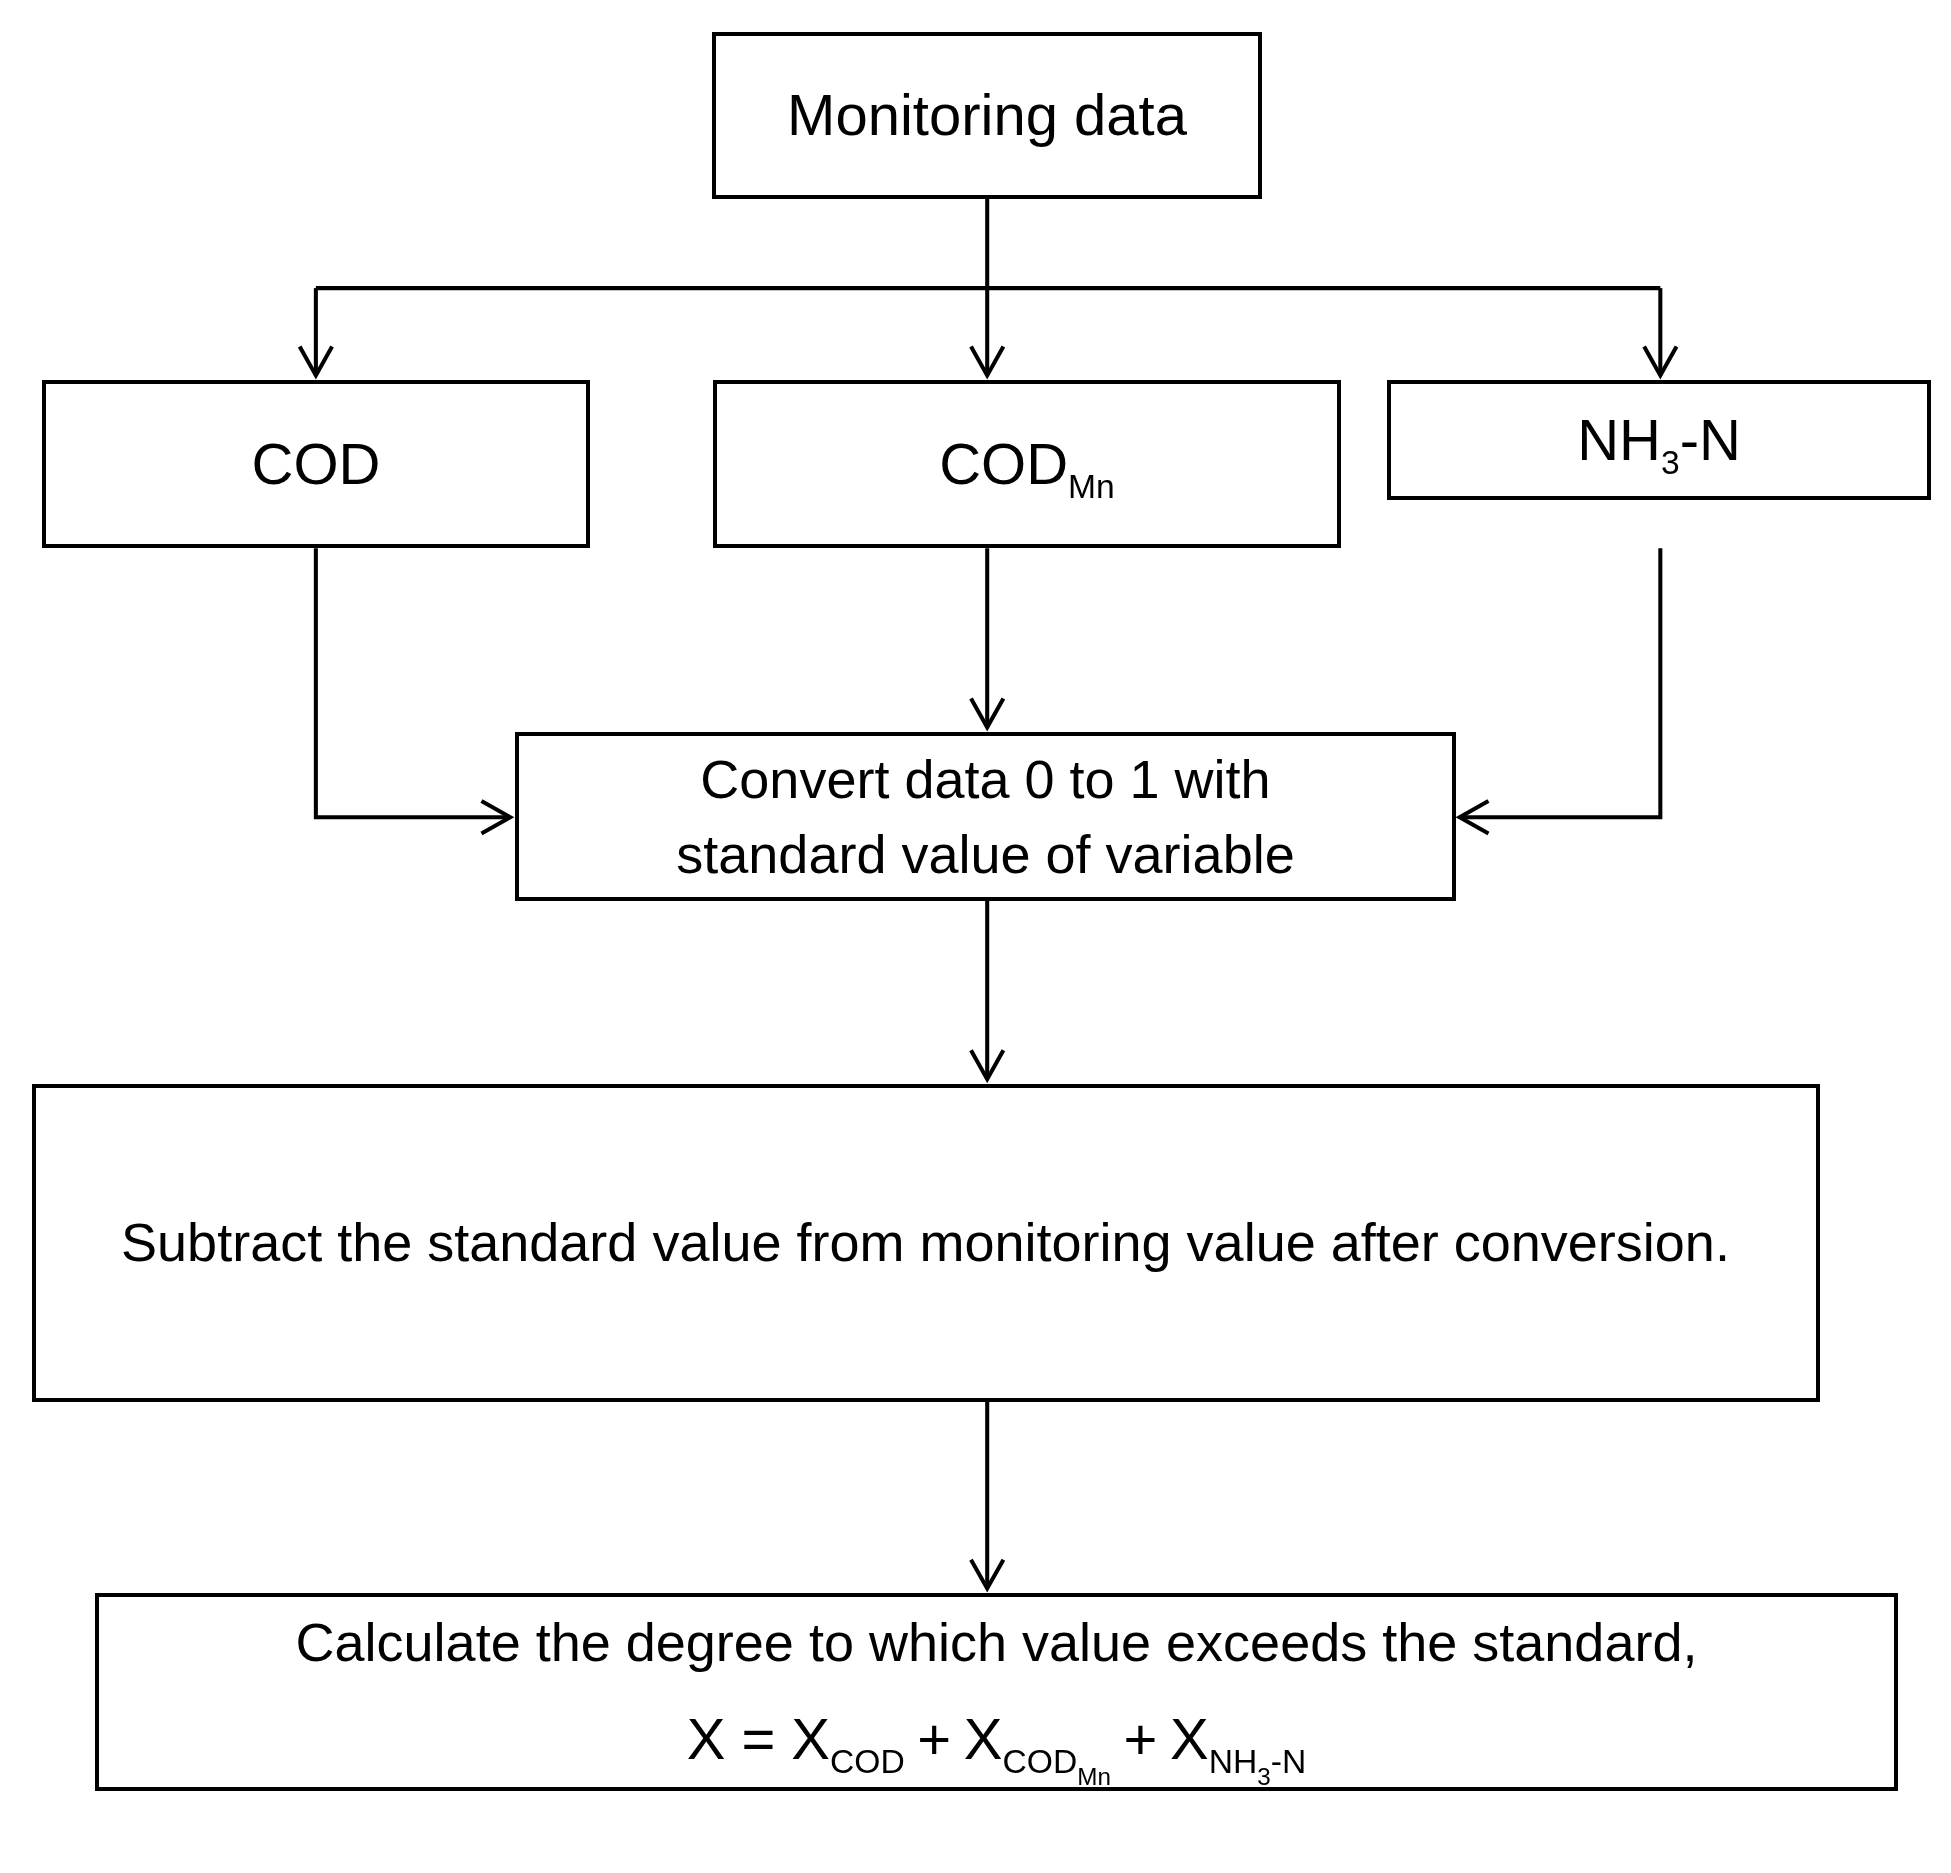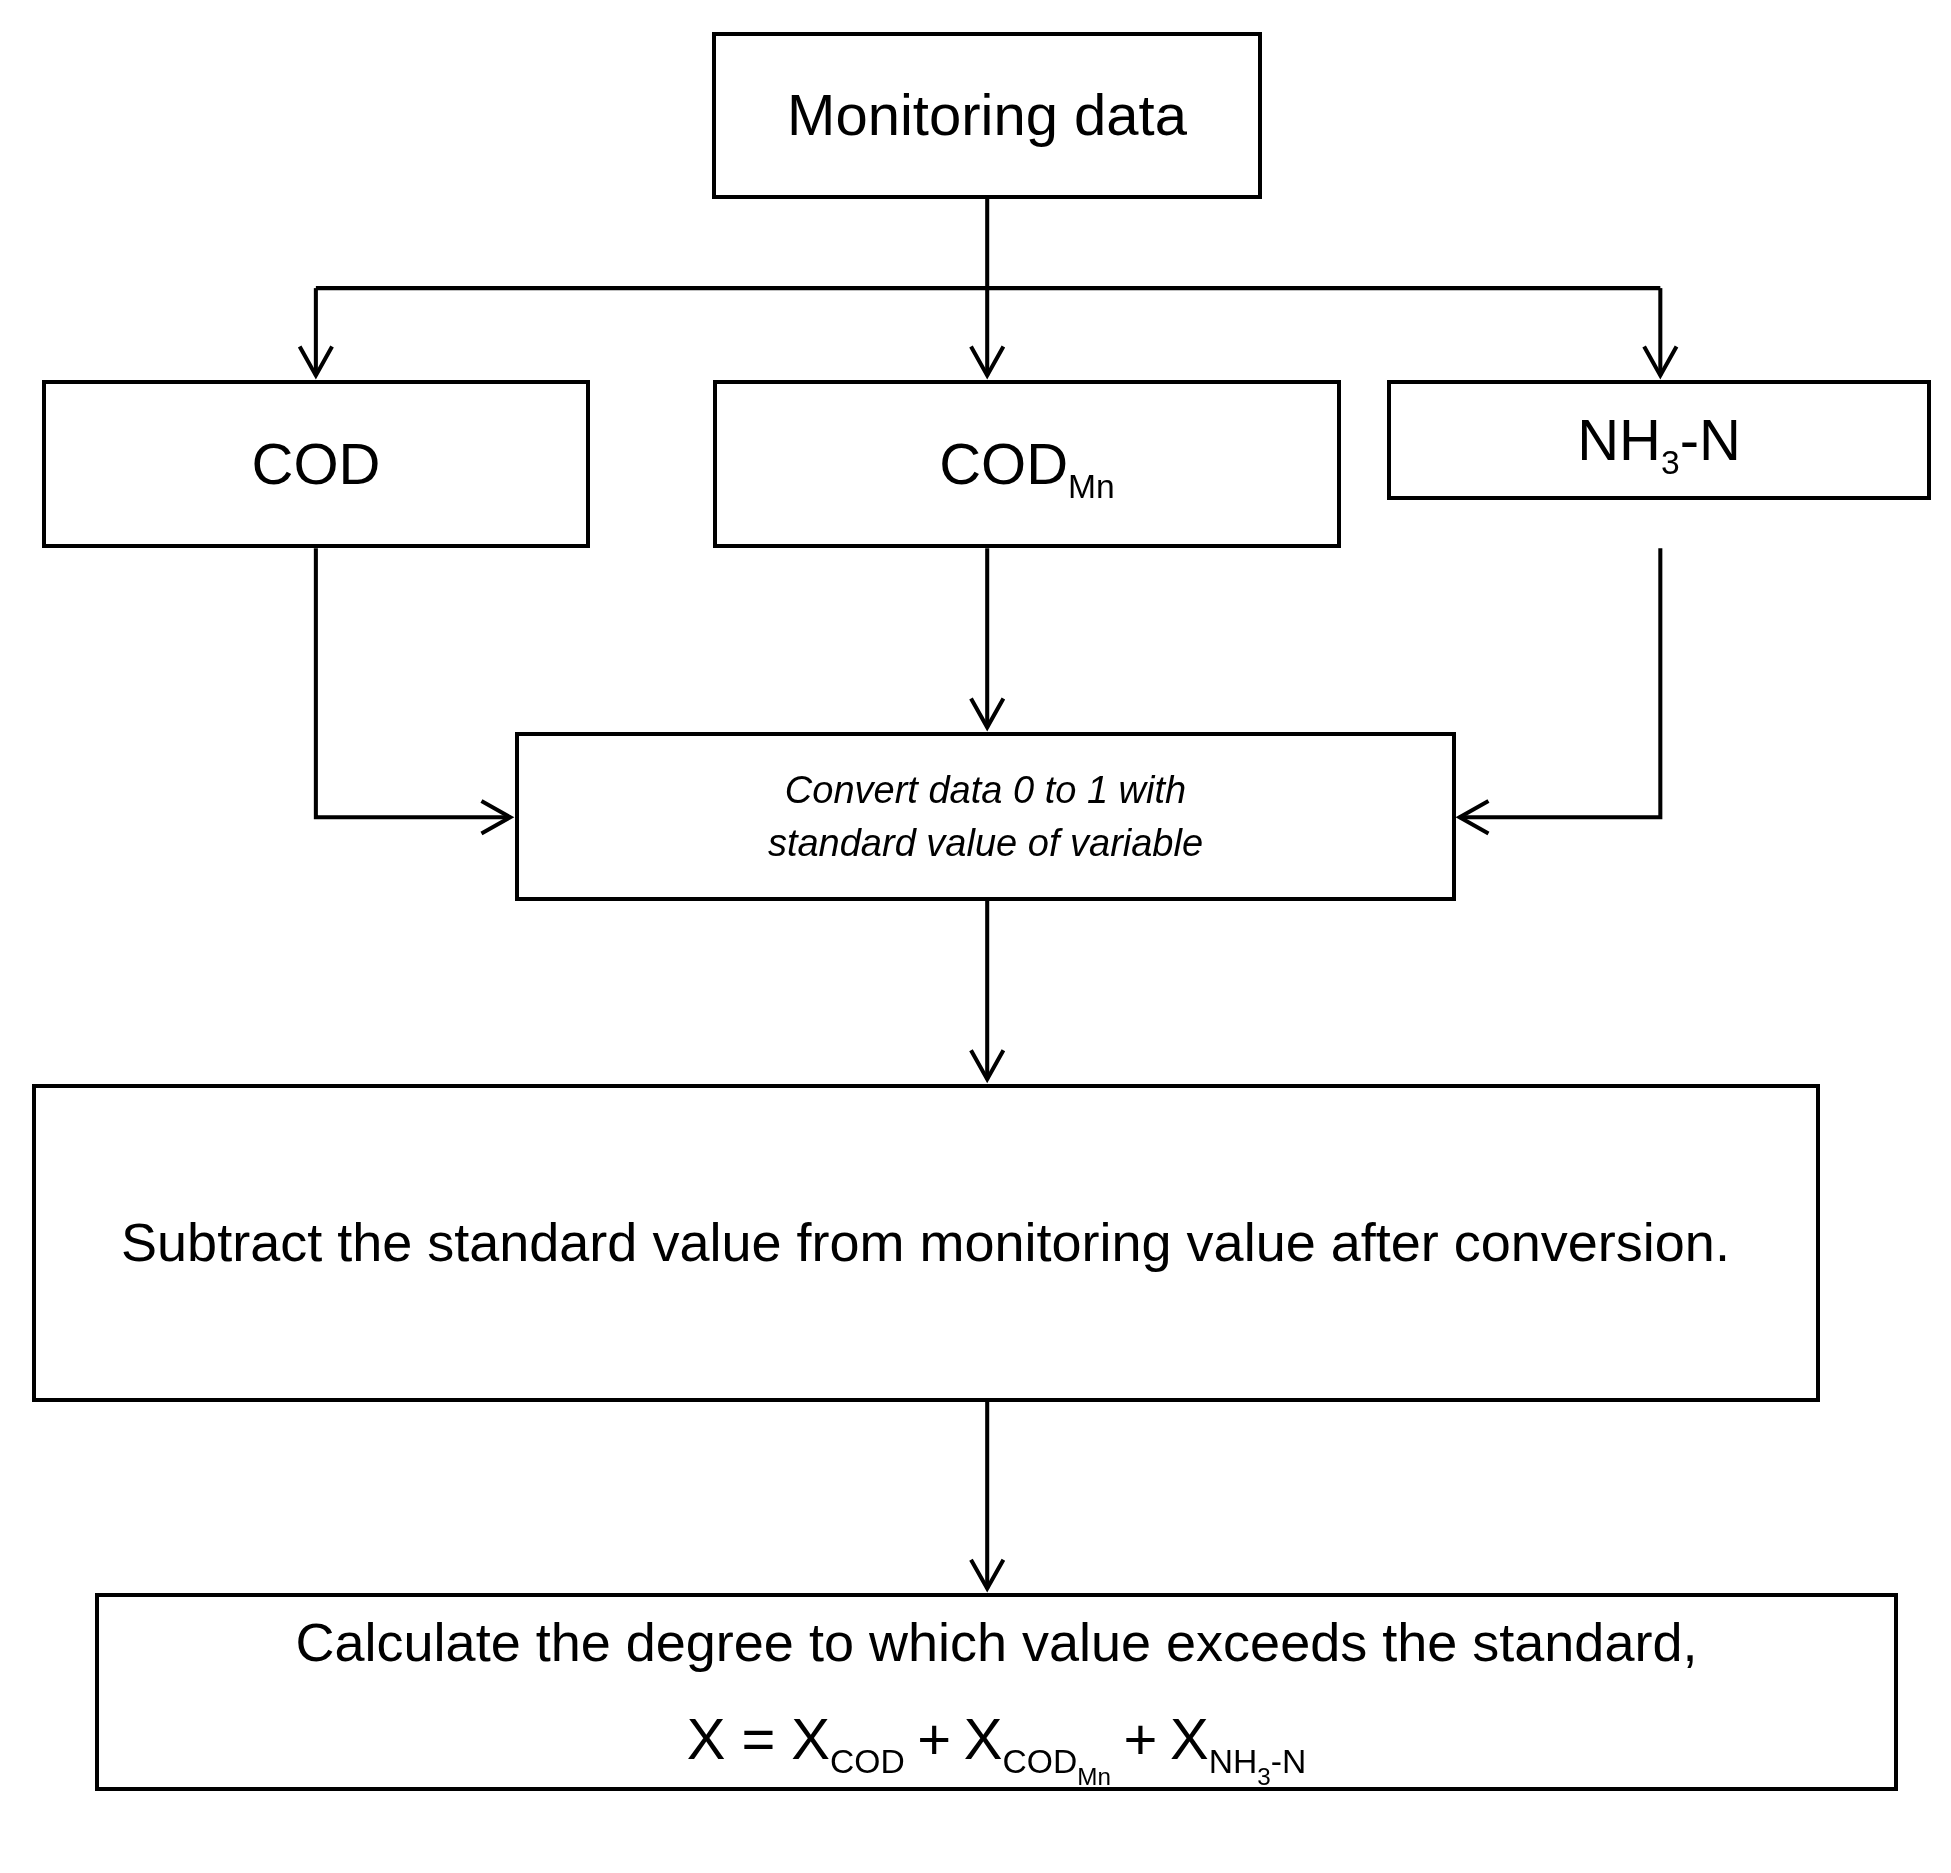--- a/index.html
+++ b/index.html
@@ -28,21 +28,21 @@
     flex-direction: column;
     align-items: center;
     justify-content: center;
     text-align: center;
     line-height: 1.32;
   }
   .node-monitoring { left: 712px; top: 31.5px;  width: 550px;  height: 167px; font-size: 58px; }
   .node-cod        { left: 42px;  top: 380px; width: 548px;  height: 168px; font-size: 58px; }
   .node-codmn      { left: 713px; top: 380px; width: 628px;  height: 168px; font-size: 58px; }
   .node-nh3n       { left: 1387px;top: 380px; width: 544px;  height: 120px; font-size: 58px; }
-  .node-convert    { left: 515px; top: 732px; width: 941px; height: 169px; font-size: 38px; line-height: 1.38; font-style: italic; }
+  .node-convert    { left: 515px; top: 732px; width: 941px; height: 169px; font-size: 54px; line-height: 1.38; }
   .node-subtract   { left: 31.5px;  top: 1084px;width: 1788px; height: 318px; font-size: 54px; line-height: 1.55; }
   .node-calculate  { left: 95px; top: 1593px;width: 1803px; height: 198px; font-size: 54px; line-height: 1.5; gap: 7px; }
   .sub {
     font-size: 0.58em;
     vertical-align: -0.42em;
     line-height: 0;
   }
   .subsub {
     font-size: 0.72em;
     vertical-align: -0.5em;

